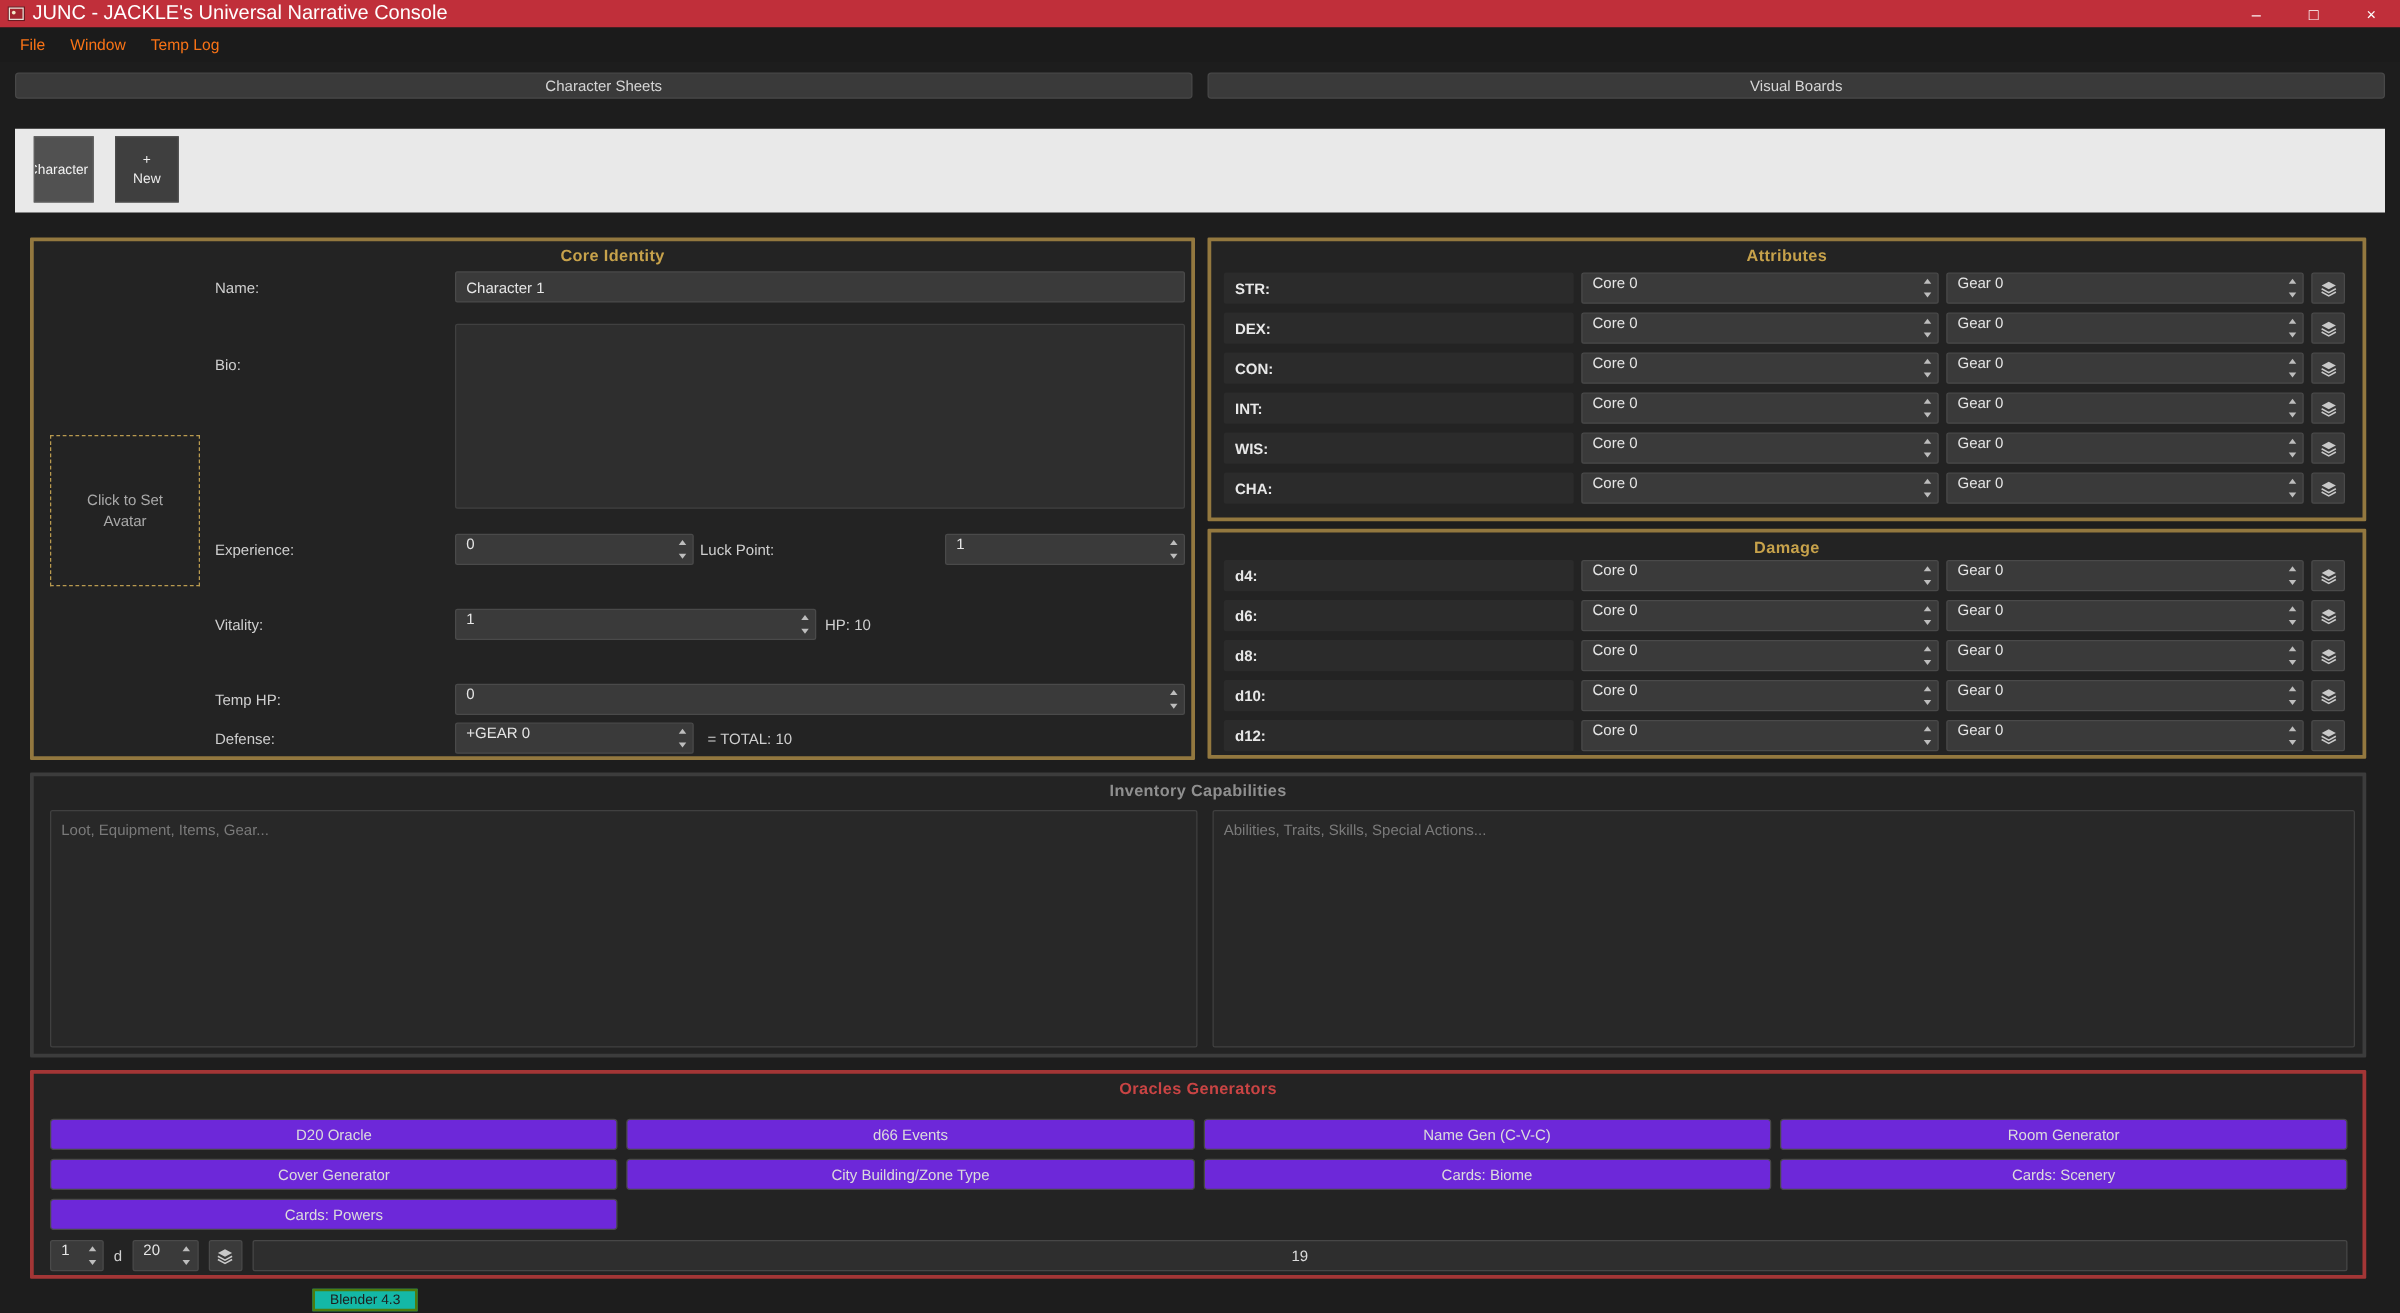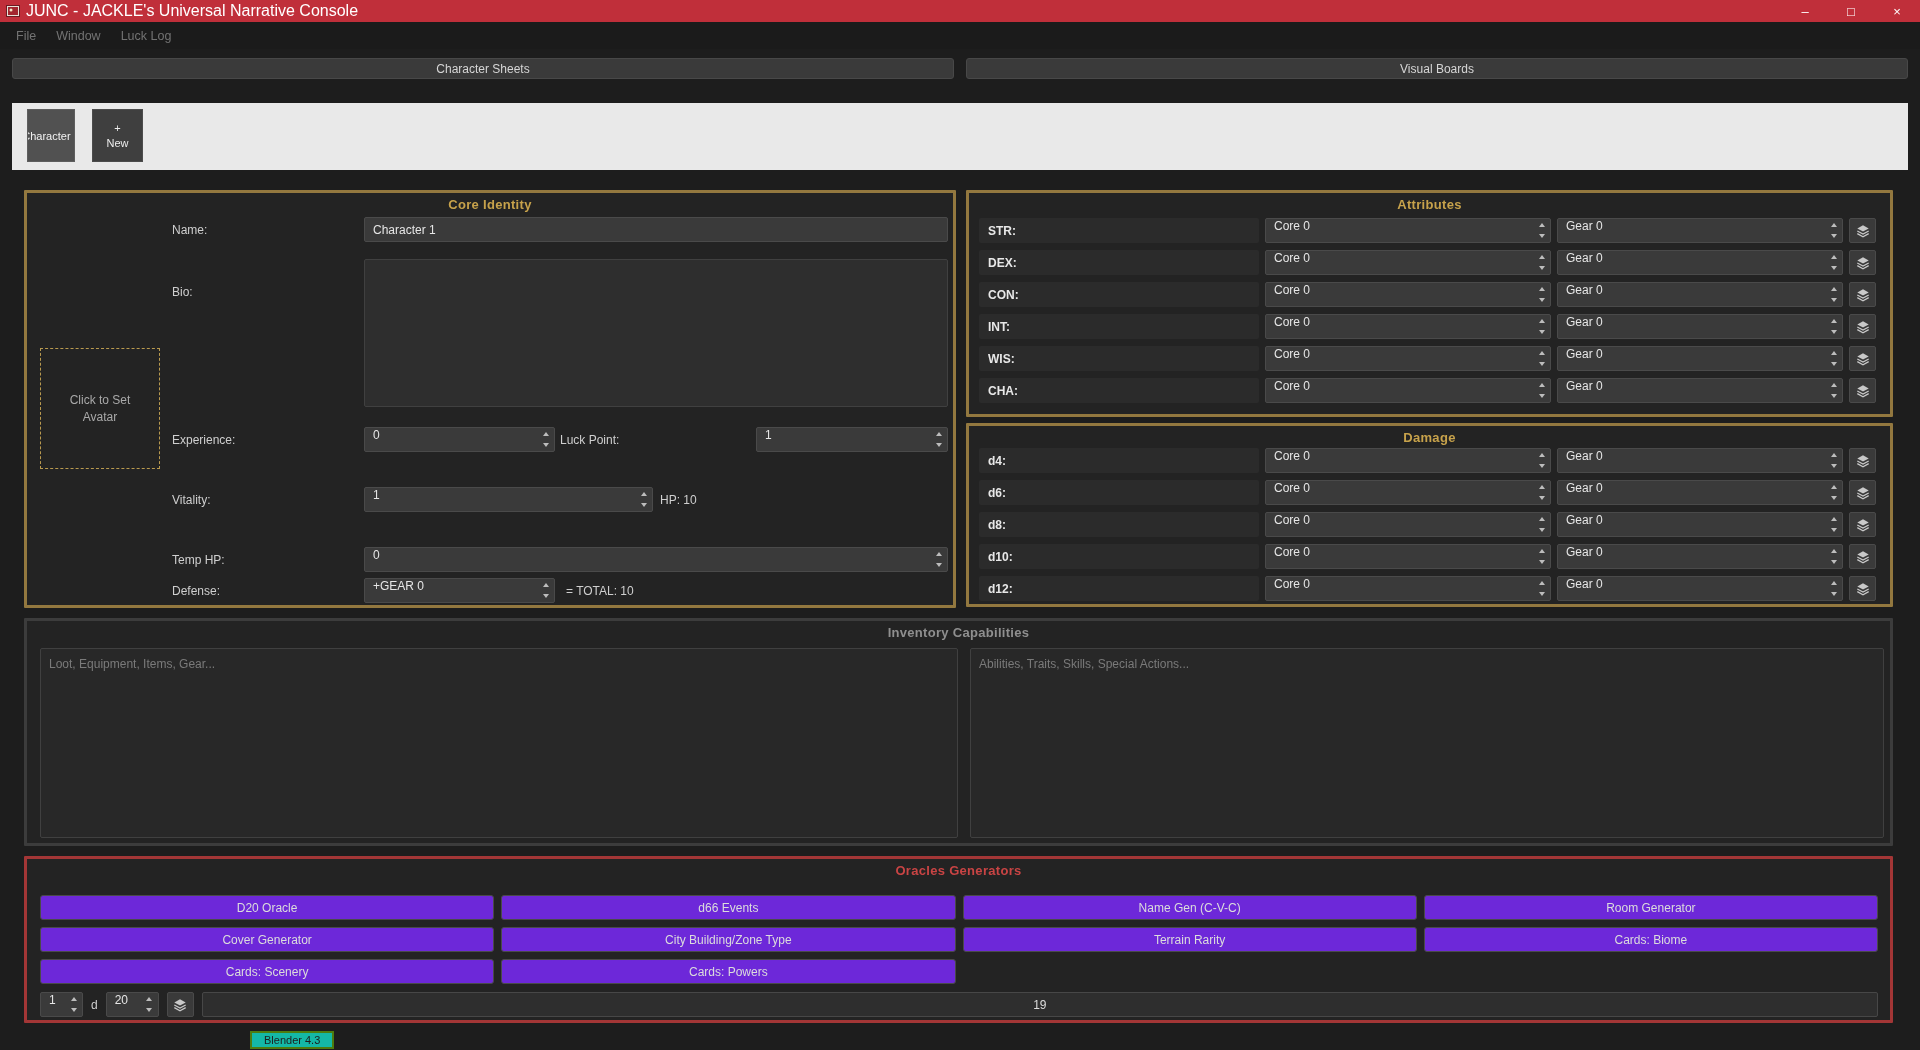--- a/index.html
+++ b/index.html
@@ -8,21 +8,21 @@
 
   
   #titlebar{position:absolute;top:0;left:0;right:0;height:22px;background:#c02f3a;display:flex;align-items:center;color:#fff}
   #app-icon{margin:0 6px;display:block}
   #win-title{font-size:16px;white-space:nowrap}
   #win-controls{margin-left:auto;display:flex;height:100%}
   .win-btn{width:46px;height:100%;display:flex;align-items:center;justify-content:center;font-size:13px;color:#fff}
 
   
   #menubar{position:absolute;top:22px;left:0;right:0;height:27px;background:#1b1b1b;display:flex;align-items:center;padding-left:6px}
-  .menu-item{padding:5px 10px;font-size:12.5px;color:#737373}
+  .menu-item{padding:5px 10px;font-size:12.5px;color:#f97316}
 
   
   #main-tabs{position:absolute;top:58px;left:12px;right:12px;display:flex;gap:12px}
   .main-tab{flex:1;height:21px;background:#3a3a3a;border:1px solid #484848;border-radius:3px;display:flex;align-items:center;justify-content:center;color:#d6d6d6}
 
   
   #char-strip{position:absolute;top:103px;left:12px;right:12px;height:67px;background:#e9e9e9}
   #char-tab{position:absolute;left:15px;top:6px;width:48px;height:53px;background:#515151;border:1px solid #5e5e5e;color:#f2f2f2;display:flex;align-items:center;justify-content:center;overflow:hidden;white-space:nowrap;font-size:11px}
   #new-tab{position:absolute;left:80px;top:6px;width:51px;height:53px;background:#3f3f3f;border:1px solid #4c4c4c;color:#ededed;display:flex;flex-direction:column;align-items:center;justify-content:center;gap:3px;font-size:11px}
 
@@ -119,21 +119,21 @@
       </div>
     <div class="win-btn">
         <span>×</span>
       </div>
   </div>
 </div>
 
 <div id="menubar">
   <div class="menu-item">File</div>
   <div class="menu-item">Window</div>
-  <div class="menu-item">Luck Log</div>
+  <div class="menu-item">Temp Log</div>
 </div>
 
 <div id="main-tabs">
   <div class="main-tab">Character Sheets</div>
   <div class="main-tab">Visual Boards</div>
 </div>
 
 <div id="char-strip">
   <div id="char-tab">Character 1</div>
   <div id="new-tab">
@@ -481,21 +481,20 @@
 
 <div id="oracle-panel" class="panel">
   <div class="panel-title red-title">Oracles  Generators</div>
   <div id="oracle-grid">
     <div class="oracle-btn">D20 Oracle</div>
     <div class="oracle-btn">d66 Events</div>
     <div class="oracle-btn">Name Gen (C-V-C)</div>
     <div class="oracle-btn">Room Generator</div>
     <div class="oracle-btn">Cover Generator</div>
     <div class="oracle-btn">City Building/Zone Type</div>
-    <div class="oracle-btn">Terrain Rarity</div>
     <div class="oracle-btn">Cards: Biome</div>
     <div class="oracle-btn">Cards: Scenery</div>
     <div class="oracle-btn">Cards: Powers</div>
   </div>
   <div id="dice-row">
     <div class="spin" id="spin-count">
         <span class="spin-val">1</span>
         <span class="arrows">
           <i class="tri-up"></i>
           <i class="tri-down"></i>

